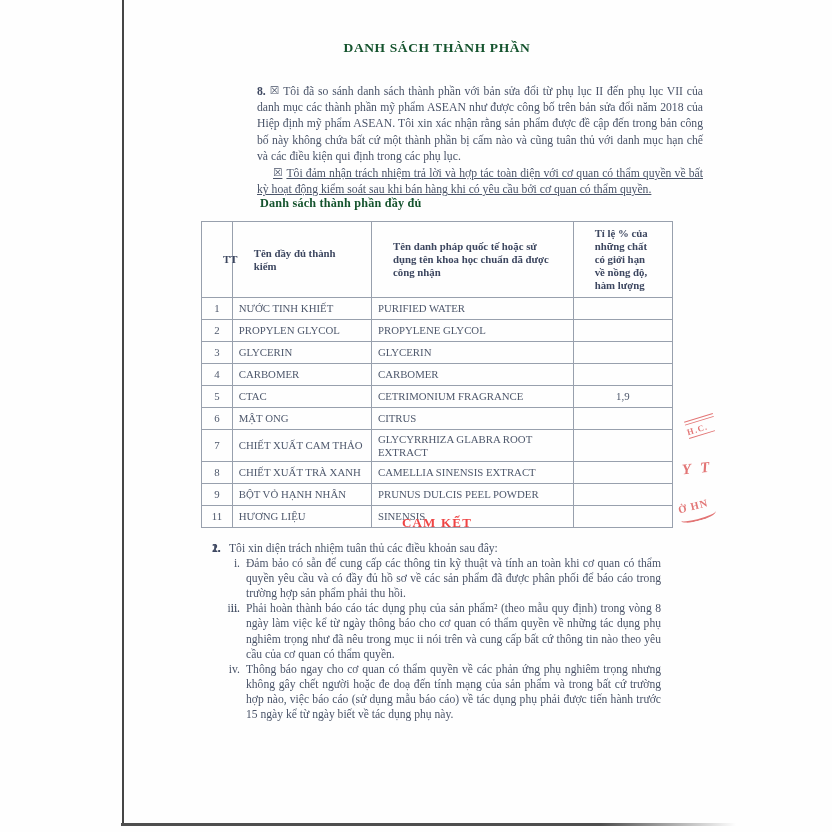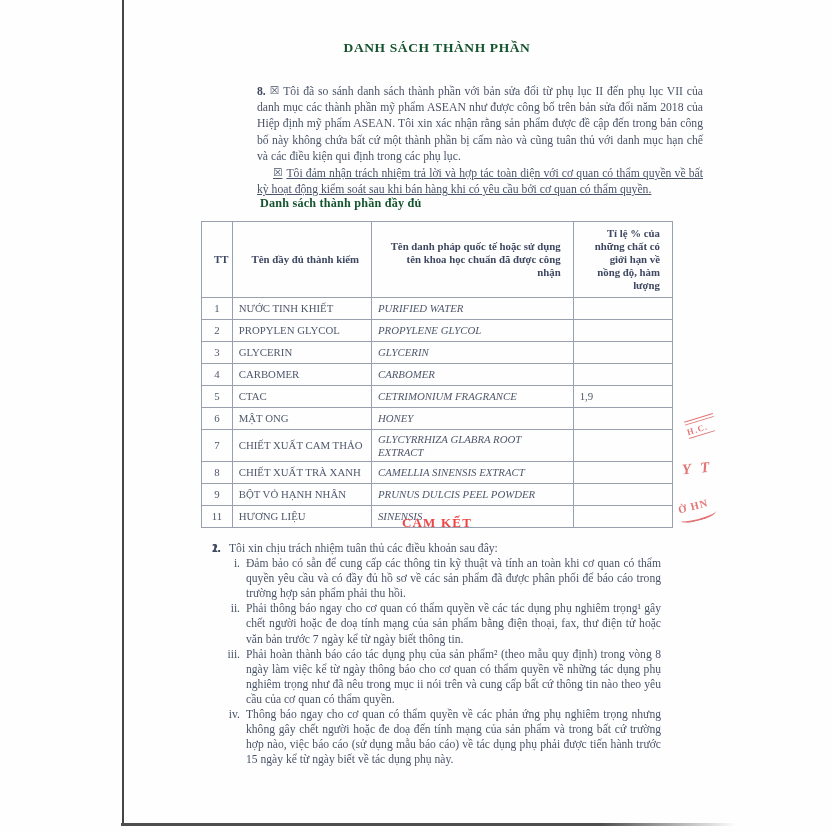--- a/index.html
+++ b/index.html
@@ -19,27 +19,27 @@
   .decl .p2{text-indent:16px;text-decoration:underline;}
   .marker-bold{font-weight:bold;margin-right:4px;color:#3d4760;}
   .cbx{font-family:"DejaVu Sans",sans-serif;font-size:10.5px;margin-right:4px;position:relative;top:-1px;}
   
   .full-list-heading{position:absolute;left:215px;top:196px;font-weight:bold;font-size:12.2px;
                      color:#14532d;letter-spacing:.2px;margin-left:45px;}
   
   .ing-table{position:absolute;left:201px;top:221px;width:472px;border-collapse:collapse;
              font-size:10.8px;color:#4e586c;table-layout:fixed;}
   .ing-table th,.ing-table td{border:1px solid #98a0ad;padding:3px 6px;vertical-align:middle;}
-  .ing-table th{font-weight:bold;text-align:right;line-height:13px;padding:5px 12px;color:#3d4760;}
+  .ing-table th{font-weight:bold;text-align:left;line-height:13px;padding:5px 21px;color:#3d4760;}
   .ing-table td{height:15px;line-height:12.5px;}
   .col-tt{width:30px;} .col-name{width:136px;} .col-inci{width:197px;} .col-pct{width:97px;}
   .cell-tt{text-align:center;}
   .cell-name{padding-left:11px;margin-left:8px;}
-  .cell-inci{padding-left:10px;font-style:italic;}
-  .cell-pct{}
+  .cell-inci{padding-left:10px;}
+  .cell-pct{text-align:center;}
   
   .camket-heading{position:absolute;left:201px;top:515px;width:472px;text-align:center;
                   font-weight:bold;font-size:13px;letter-spacing:1.2px;color:#ef4444;}
   .commit{position:absolute;left:212px;top:541px;width:449px;font-size:11.6px;line-height:15.1px;
           text-align:justify;}
   .num-item{position:relative;padding-left:17px;margin:0;}
   .num-item .n-marker{position:absolute;left:0;top:0;width:14px;}
   .sub-item{position:relative;padding-left:34px;margin:0;}
   .sub-item .s-marker{position:absolute;left:0;top:0;width:28px;text-align:right;}
   
@@ -110,21 +110,21 @@
         </tr>
         <tr>
           <td class="cell-tt">5</td>
           <td class="cell-name">CTAC</td>
           <td class="cell-inci">CETRIMONIUM FRAGRANCE</td>
           <td class="cell-pct">1,9</td>
         </tr>
         <tr>
           <td class="cell-tt">6</td>
           <td class="cell-name">MẬT ONG</td>
-          <td class="cell-inci">HONEY</td>
+          <td class="cell-inci">CITRUS</td>
           <td class="cell-pct"></td>
         </tr>
         <tr>
           <td class="cell-tt">7</td>
           <td class="cell-name">CHIẾT XUẤT CAM THẢO</td>
           <td class="cell-inci">GLYCYRRHIZA GLABRA ROOT EXTRACT</td>
           <td class="cell-pct"></td>
         </tr>
         <tr>
           <td class="cell-tt">8</td>
@@ -144,23 +144,23 @@
           <td class="cell-inci">SINENSIS</td>
           <td class="cell-pct"></td>
         </tr>
       </tbody>
   </table>
 
   <div class="camket-heading">CAM KẾT</div>
 
   <div class="commit">
     <p class="num-item"><span class="n-marker marker-bold">1.</span></p>
-    <p class="num-item"><span class="n-marker marker-bold">2.</span><span>Tôi xin chịu trách nhiệm tuân thủ các điều khoản sau đây:</span></p>
+    <p class="num-item"><span class="n-marker marker-bold">2.</span><span>Tôi xin diện trách nhiệm tuân thủ các điều khoản sau đây:</span></p>
     <p class="sub-item"><span class="s-marker">i.</span><span>Đảm bảo có sẵn để cung cấp các thông tin kỹ thuật và tính an toàn khi cơ quan có thẩm quyền yêu cầu và có đầy đủ hồ sơ về các sản phẩm đã được phân phối để báo cáo trong trường hợp sản phẩm phải thu hồi.</span></p>
-    <p class="sub-item"><span class="s-marker">ii.</span><span>Phải thông báo ngay cho cơ quan có thẩm quyền về các tác dụng phụ nghiêm trọng¹ gây chết người hoặc đe doạ tính mạng của sản phẩm bằng điện thoại, fax, thư điện tử hoặc văn bản trước 7 ngày kể từ ngày biết thông tin.</span></p>
+    <p class="sub-item"><span class="s-marker">ii.</span></p>
     <p class="sub-item"><span class="s-marker">iii.</span><span>Phải hoàn thành báo cáo tác dụng phụ của sản phẩm² (theo mẫu quy định) trong vòng 8 ngày làm việc kể từ ngày thông báo cho cơ quan có thẩm quyền về những tác dụng phụ nghiêm trọng như đã nêu trong mục ii nói trên và cung cấp bất cứ thông tin nào theo yêu cầu của cơ quan có thẩm quyền.</span></p>
     <p class="sub-item"><span class="s-marker">iv.</span><span>Thông báo ngay cho cơ quan có thẩm quyền về các phản ứng phụ nghiêm trọng nhưng không gây chết người hoặc đe doạ đến tính mạng của sản phẩm và trong bất cứ trường hợp nào, việc báo cáo (sử dụng mẫu báo cáo) về tác dụng phụ phải được tiến hành trước 15 ngày kể từ ngày biết về tác dụng phụ này.</span></p>
   </div>
 
   <div class="stamp stamp-hc">
     <div class="rule"></div>
     <span>H.C.</span>
     <div class="rule2"></div>
   </div>
   <div class="stamp stamp-yt">

